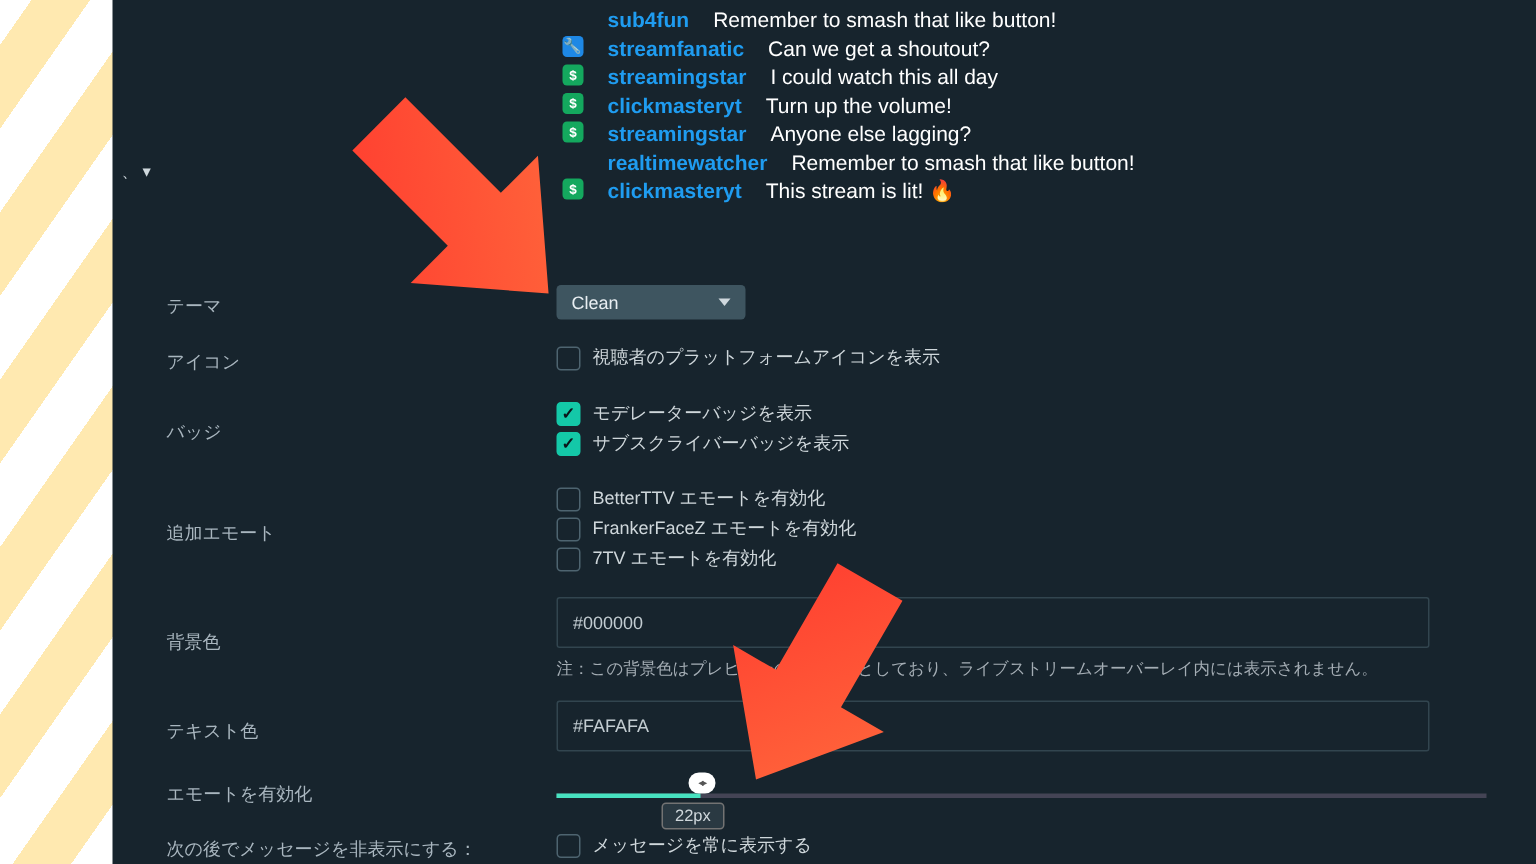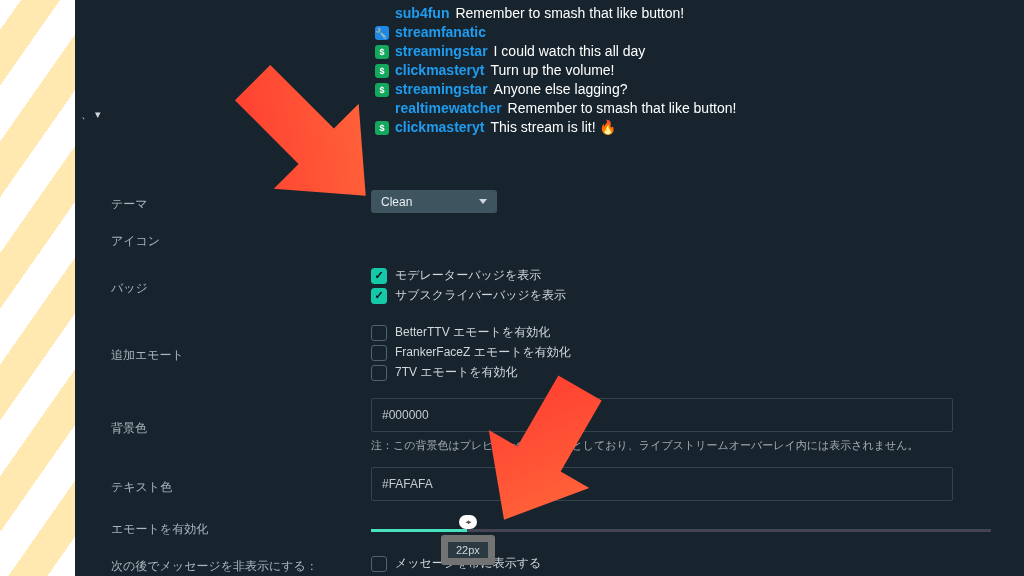--- a/index.html
+++ b/index.html
@@ -1,21 +1,21 @@
 <!DOCTYPE html>
 <html><head>
 <meta charset="utf-8">
 <style>
   html,body{margin:0;padding:0;width:1024px;height:576px;overflow:hidden;font-family:"Helvetica Neue",Arial,sans-serif;background:#fff}
   
   .bg{position:absolute;inset:0;background:repeating-linear-gradient(-55deg,#fff 0 32px,#ffe9b0 32px 64px)}
   .panel{position:absolute;left:75px;top:-6px;right:0;height:600px;background:#17242d;color:#e8eef2;font-size:13px}
   
   .chat{position:absolute;left:300px;top:8px;right:40px}
-  .msg{display:flex;align-items:flex-end;gap:6px;margin:3px 0;font-weight:600;font-size:14px;white-space:nowrap}
+  .msg{display:flex;align-items:flex-start;gap:16px;margin:3px 0;font-weight:600;font-size:14px;white-space:nowrap}
   .badge{width:14px;height:14px;border-radius:3px;display:inline-flex;align-items:center;justify-content:center;font-size:10px;color:#fff}
   .b-wrench{background:#1e88e5}
   .b-dollar{background:#14a85e;font-size:9px}
   .usr{color:#1f9cf0;font-weight:700}
   .txt{color:#fff;font-weight:400}
   
   .form{position:absolute;left:36px;top:196px;right:28px}
   .row{display:flex;align-items:center;margin-bottom:14px}
   .lab{width:260px;flex:none;color:#a9b6bf;font-size:12px;padding-top:6px}
   .ctl{flex:1}
@@ -23,21 +23,21 @@
   .caret{width:0;height:0;border-left:4px solid transparent;border-right:4px solid transparent;border-top:5px solid #cfd8dd}
   .chk{display:flex;align-items:center;gap:8px;font-size:12px;color:#cfd7db;margin:3px 0}
   .box{width:14px;height:14px;border:1px solid #4e6470;border-radius:3px;display:inline-flex;align-items:center;justify-content:center;background:transparent}
   .box.on{background:#14c8a8;border-color:#14c8a8;color:#0a1419;font-size:11px;font-weight:900}
   .input{width:560px;height:30px;background:transparent;border:1px solid #32454f;border-radius:2px;color:#c2ccd1;font-size:12px;padding:1px 10px;outline:none}
   .note{font-size:11px;color:#a4adb4;margin-top:6px}
   .slider-wrap{position:relative;width:620px;padding-top:8px}
   .track{height:3px;background:#445;position:relative}
   .fill{position:absolute;left:0;top:0;height:3px;background:#47e2c0;width:96px}
   .thumb{position:absolute;top:-6px;left:88px;width:18px;height:14px;background:#fff;border-radius:8px;display:flex;align-items:center;justify-content:center;font-size:7px;color:#555;letter-spacing:-1px}
-  .bubble{position:absolute;left:70px;top:14px;background:#2a3942;border:7px solid #737373;border-radius:3px;padding:2px 8px;font-size:11px;color:#d0d8dc}
+  .bubble{position:absolute;left:70px;top:14px;background:#2a3942;border:1px solid #737373;border-radius:3px;padding:2px 8px;font-size:11px;color:#d0d8dc}
   
   .arrow{position:absolute;pointer-events:none}
   .arrow svg{display:block}
   .a1{left:185px;top:15px}
   .a2{left:450px;top:340px}
   
   .mini{position:absolute;left:6px;top:113px;color:#cfd8dd;font-size:11px}
 </style>
 </head>
 <body>
@@ -49,20 +49,21 @@
 
   <div class="chat" id="chat">
       <div class="msg">
         <span style="width: 14px;"></span>
         <span class="usr">sub4fun</span>
         <span class="txt">Remember to smash that like button!</span>
       </div>
       <div class="msg">
         <span class="badge b-wrench">🔧</span>
         <span class="usr">streamfanatic</span>
+        <span class="txt">Can we get a shoutout?</span>
       </div>
       <div class="msg">
         <span class="badge b-dollar">$</span>
         <span class="usr">streamingstar</span>
         <span class="txt">I could watch this all day</span>
       </div>
       <div class="msg">
         <span class="badge b-dollar">$</span>
         <span class="usr">clickmasteryt</span>
         <span class="txt">Turn up the volume!</span>
@@ -91,20 +92,26 @@
       <div class="ctl">
         <div class="select">
           <span>Clean</span>
           <span class="caret"></span>
         </div>
       </div>
     </div>
 
     <div class="row">
       <div class="lab">アイコン</div>
+      <div class="ctl">
+        <label class="chk">
+          <span class="box"></span>
+          <span>視聴者のプラットフォームアイコンを表示</span>
+        </label>
+      </div>
     </div>
 
     <div class="row">
       <div class="lab">バッジ</div>
       <div class="ctl">
         <label class="chk">
           <span class="box on">✓</span>
           <span>モデレーターバッジを表示</span>
         </label>
         <label class="chk">

